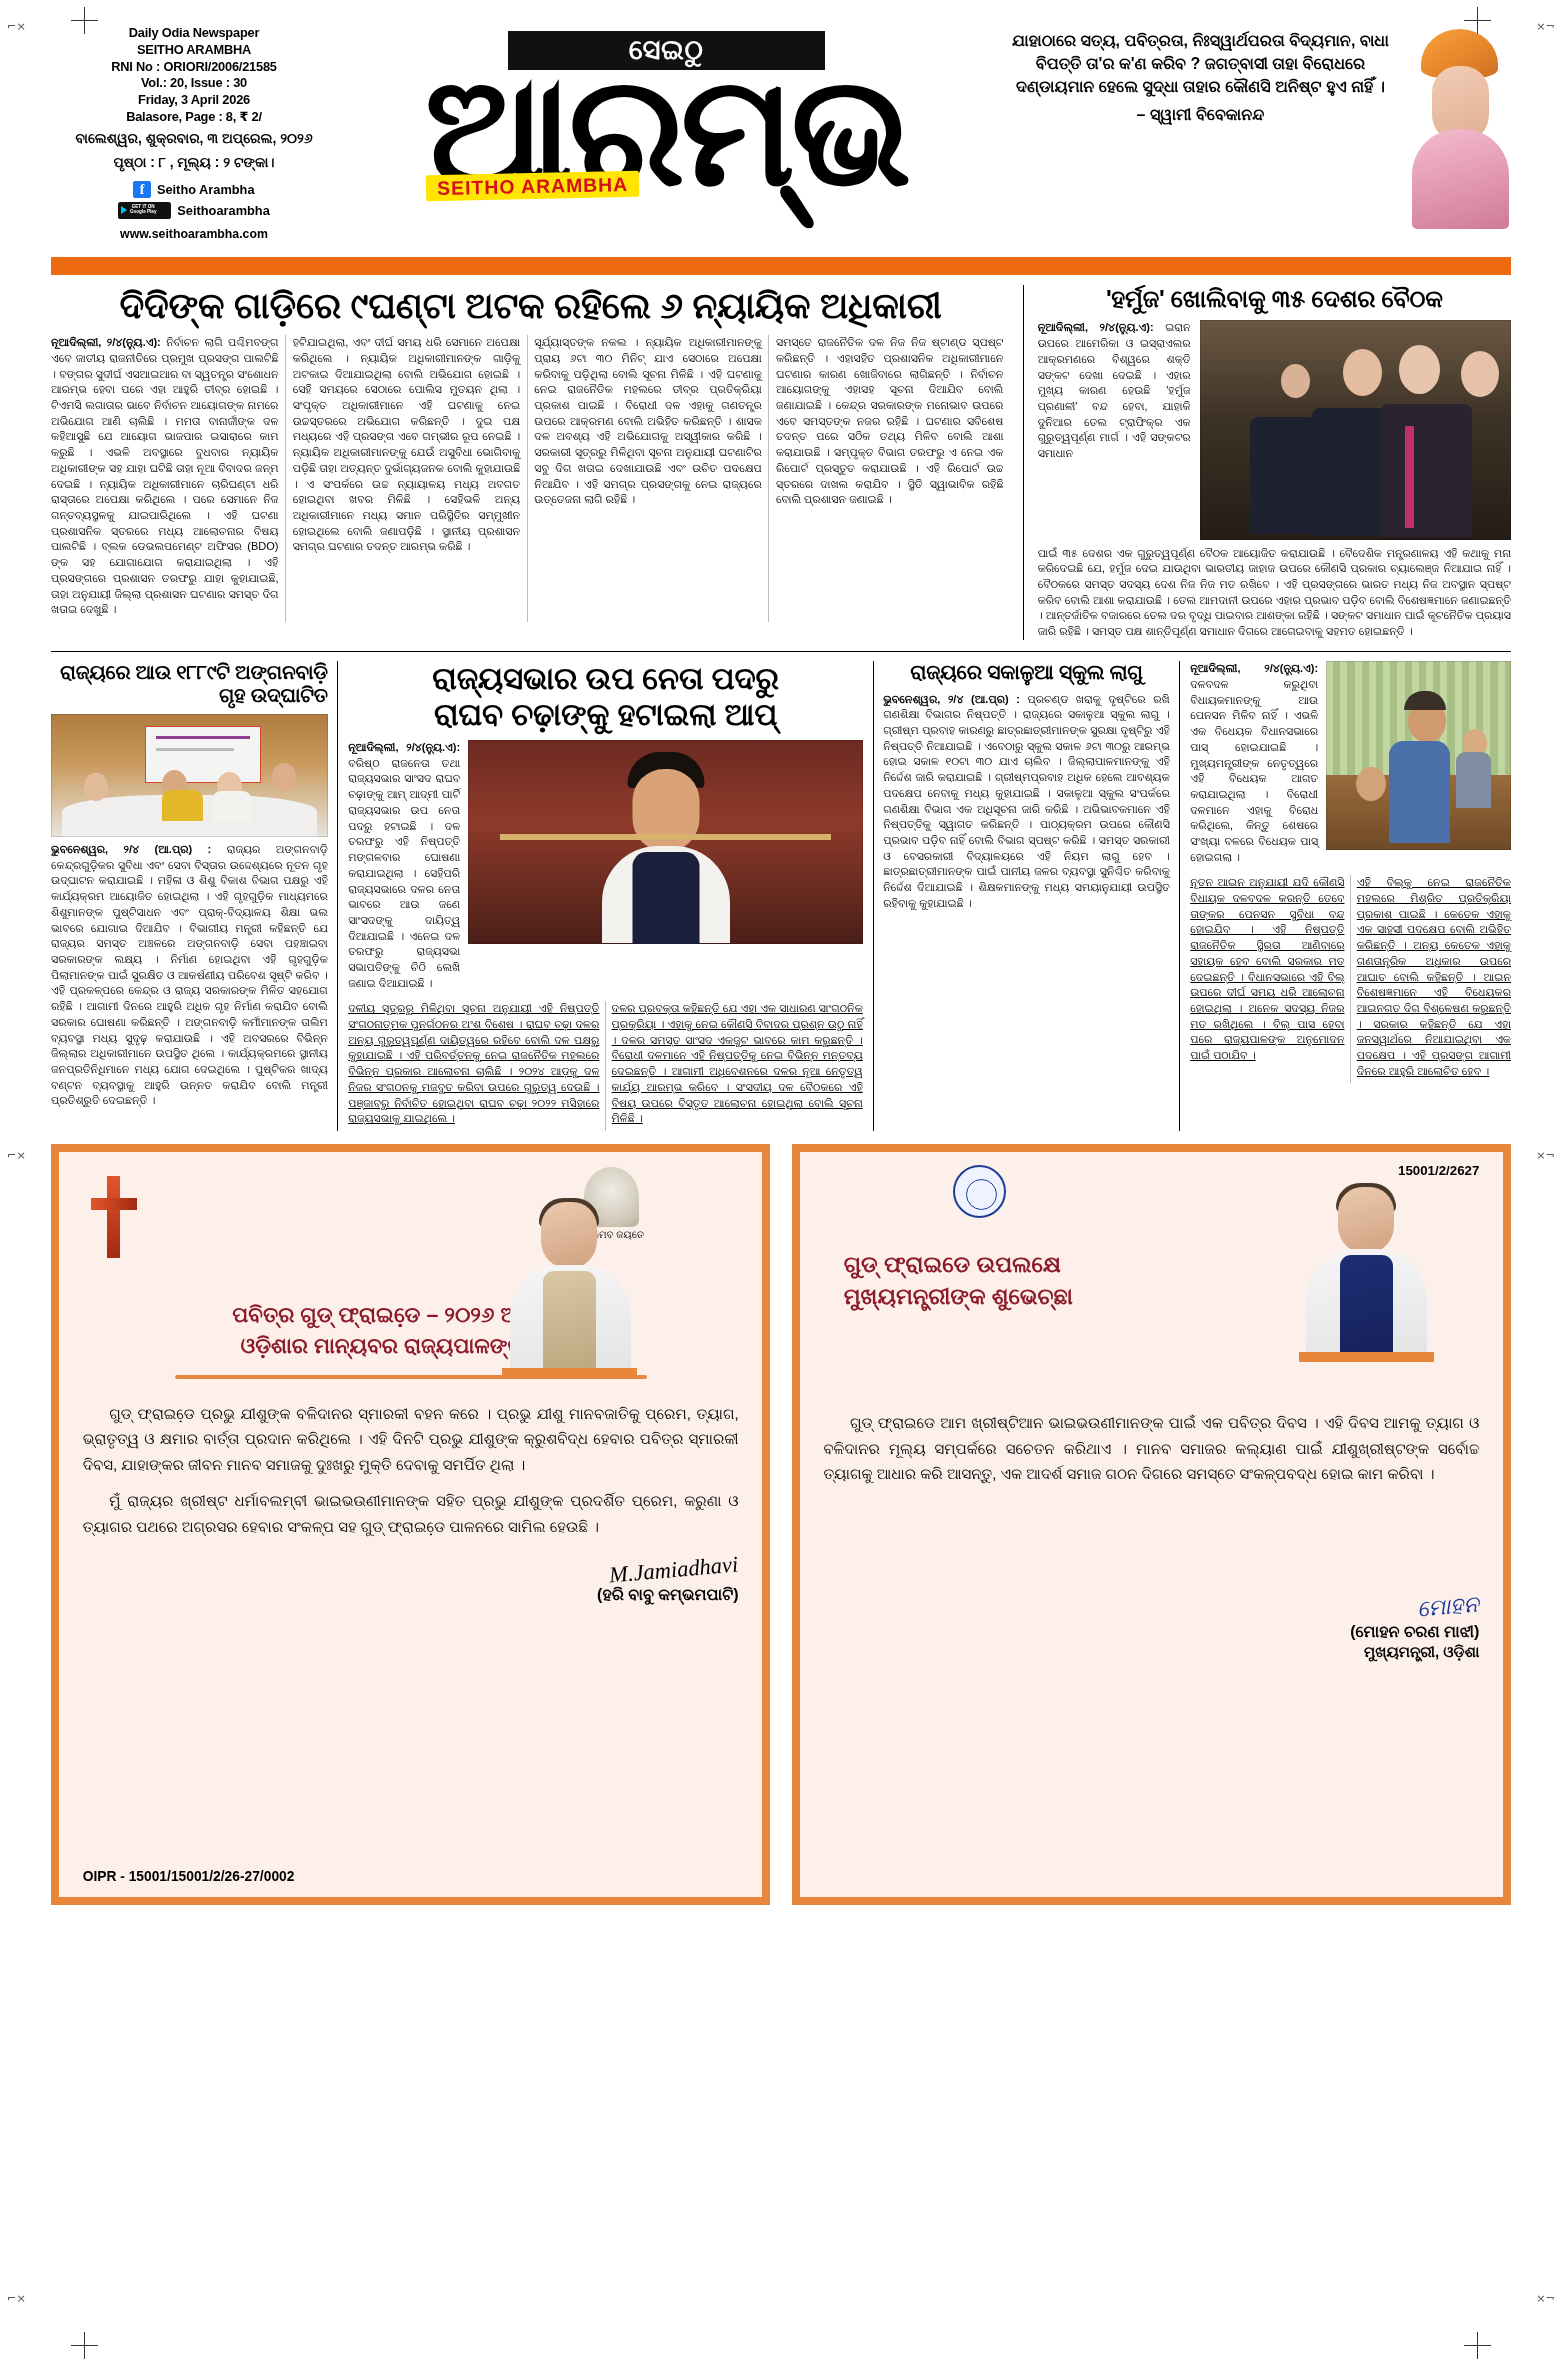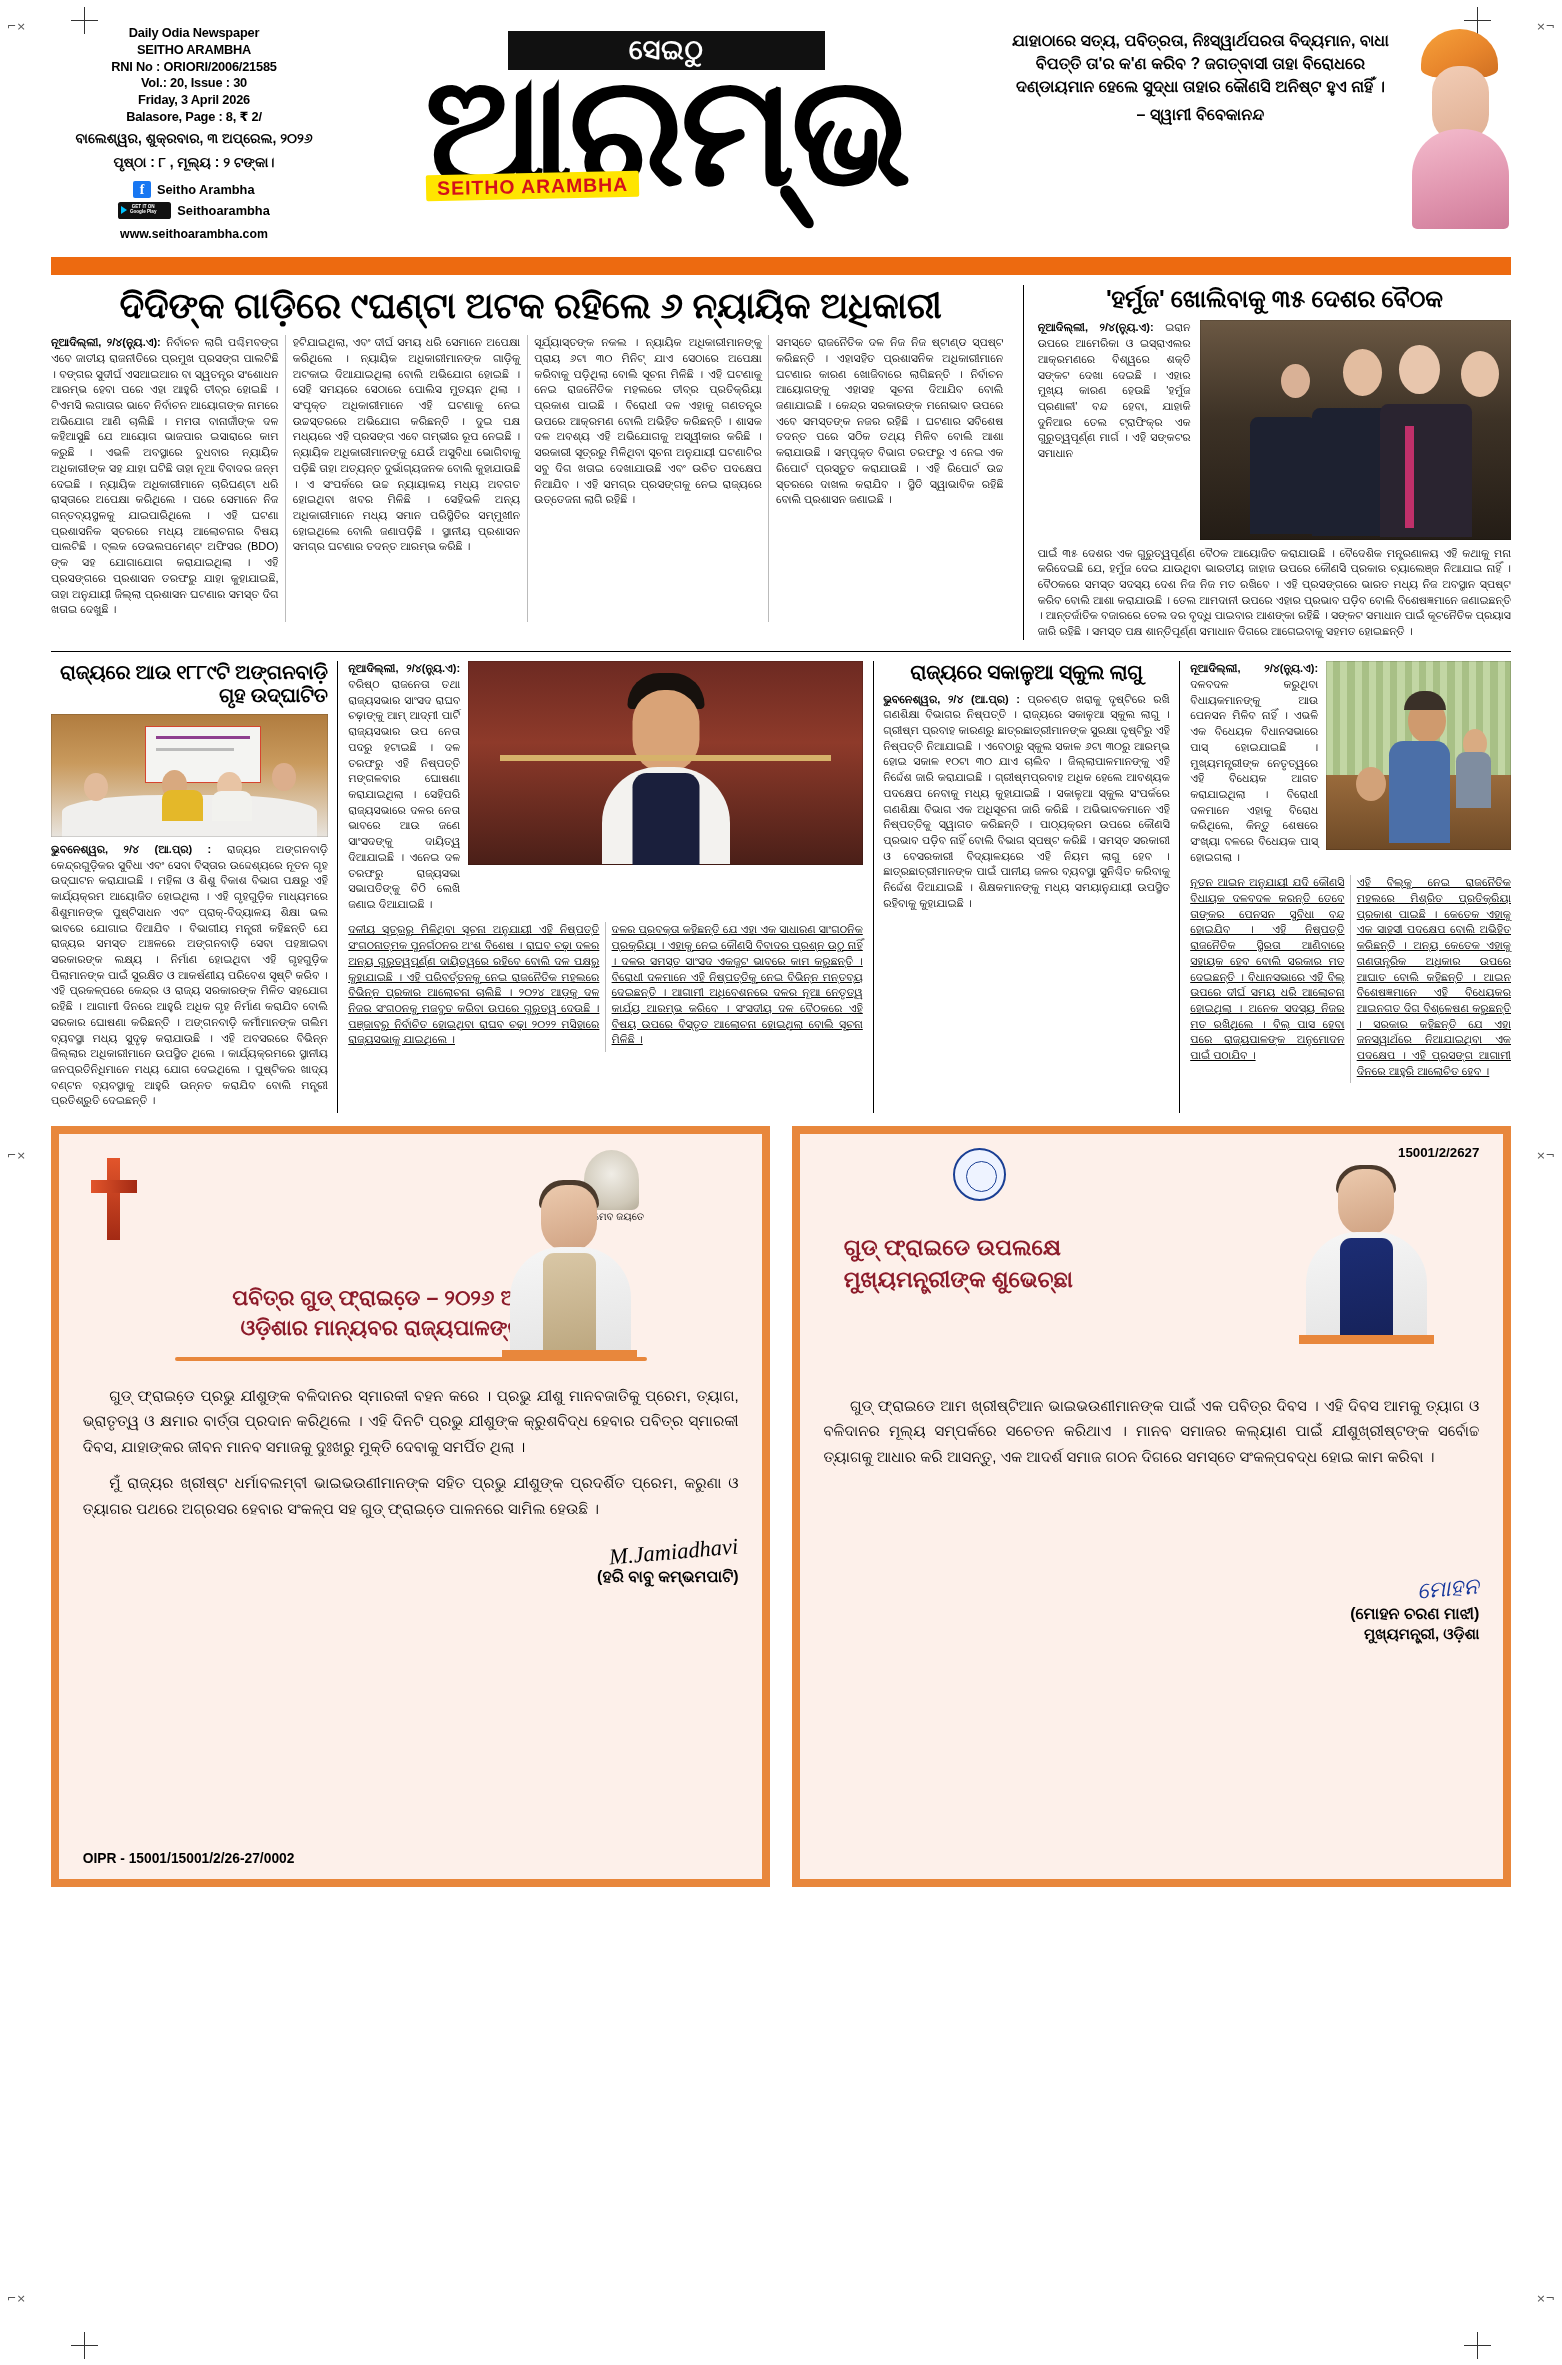--- a/index.html
+++ b/index.html
@@ -293,20 +293,24 @@
         <span style="position:absolute;left:58%;top:63%;width:40px;height:30px;background:#f2f2ee;border-radius:9.2px 9.2px 0 0;"></span>
         <span style="position:absolute;left:80%;top:40%;width:23.5px;height:27.6px;border-radius:50%;background:#dcae8c;"></span>
       </div>
       <div class="body-txt" style="margin-top:5.1px;">
         <p><b>ଭୁବନେଶ୍ୱର, ୨/୪ (ଆ.ପ୍ର) :</b>
         <span>ରାଜ୍ୟର ଅଙ୍ଗନବାଡ଼ି କେନ୍ଦ୍ରଗୁଡ଼ିକର ସୁବିଧା ଏବଂ ସେବା ବିସ୍ତାର ଉଦ୍ଦେଶ୍ୟରେ ନୂତନ ଗୃହ ଉଦ୍‌ଘାଟନ କରାଯାଇଛି । ମହିଳା ଓ ଶିଶୁ ବିକାଶ ବିଭାଗ ପକ୍ଷରୁ ଏହି କାର୍ଯ୍ୟକ୍ରମ ଆୟୋଜିତ ହୋଇଥିଲା । ଏହି ଗୃହଗୁଡ଼ିକ ମାଧ୍ୟମରେ ଶିଶୁମାନଙ୍କ ପୁଷ୍ଟିସାଧନ ଏବଂ ପ୍ରାକ୍‌-ବିଦ୍ୟାଳୟ ଶିକ୍ଷା ଭଲ ଭାବରେ ଯୋଗାଇ ଦିଆଯିବ । ବିଭାଗୀୟ ମନ୍ତ୍ରୀ କହିଛନ୍ତି ଯେ ରାଜ୍ୟର ସମସ୍ତ ଅଞ୍ଚଳରେ ଅଙ୍ଗନବାଡ଼ି ସେବା ପହଞ୍ଚାଇବା ସରକାରଙ୍କ ଲକ୍ଷ୍ୟ । ନିର୍ମାଣ ହୋଇଥିବା ଏହି ଗୃହଗୁଡ଼ିକ ପିଲାମାନଙ୍କ ପାଇଁ ସୁରକ୍ଷିତ ଓ ଆକର୍ଷଣୀୟ ପରିବେଶ ସୃଷ୍ଟି କରିବ । ଏହି ପ୍ରକଳ୍ପରେ କେନ୍ଦ୍ର ଓ ରାଜ୍ୟ ସରକାରଙ୍କ ମିଳିତ ସହଯୋଗ ରହିଛି । ଆଗାମୀ ଦିନରେ ଆହୁରି ଅଧିକ ଗୃହ ନିର୍ମାଣ କରାଯିବ ବୋଲି ସରକାର ଘୋଷଣା କରିଛନ୍ତି । ଅଙ୍ଗନବାଡ଼ି କର୍ମୀମାନଙ୍କ ତାଲିମ ବ୍ୟବସ୍ଥା ମଧ୍ୟ ସୁଦୃଢ଼ କରାଯାଉଛି । ଏହି ଅବସରରେ ବିଭିନ୍ନ ଜିଲ୍ଲାର ଅଧିକାରୀମାନେ ଉପସ୍ଥିତ ଥିଲେ । କାର୍ଯ୍ୟକ୍ରମରେ ସ୍ଥାନୀୟ ଜନପ୍ରତିନିଧିମାନେ ମଧ୍ୟ ଯୋଗ ଦେଇଥିଲେ । ପୁଷ୍ଟିକର ଖାଦ୍ୟ ବଣ୍ଟନ ବ୍ୟବସ୍ଥାକୁ ଆହୁରି ଉନ୍ନତ କରାଯିବ ବୋଲି ମନ୍ତ୍ରୀ ପ୍ରତିଶ୍ରୁତି ଦେଇଛନ୍ତି ।</span></p>
       </div>
     </div>
 
     <div class="bm-c2">
+      <h2 class="hl hl-s2">
+        <span style="display:block">ରାଜ୍ୟସଭାର ଉପ ନେତା ପଦରୁ</span>
+        <span style="display:block">ରାଘବ ଚଢ଼ାଙ୍କୁ ହଟାଇଲା ଆପ୍‌</span>
+      </h2>
       <div style="display:flex; gap:8.2px;">
         <div class="body-txt" style="width:112px;">
           <p><b>ନୂଆଦିଲ୍ଲୀ, ୨/୪(ନ୍ୟୁ.ଏ):</b>
           <span>ବରିଷ୍ଠ ରାଜନେତା ତଥା ରାଜ୍ୟସଭାର ସାଂସଦ ରାଘବ ଚଢ଼ାଙ୍କୁ ଆମ୍‌ ଆଦ୍‌ମୀ ପାର୍ଟି ରାଜ୍ୟସଭାର ଉପ ନେତା ପଦରୁ ହଟାଇଛି । ଦଳ ତରଫରୁ ଏହି ନିଷ୍ପତ୍ତି ମଙ୍ଗଳବାର ଘୋଷଣା କରାଯାଇଥିଲା । ସେହିପରି ରାଜ୍ୟସଭାରେ ଦଳର ନେତା ଭାବରେ ଆଉ ଜଣେ ସାଂସଦଙ୍କୁ ଦାୟିତ୍ୱ ଦିଆଯାଇଛି । ଏନେଇ ଦଳ ତରଫରୁ ରାଜ୍ୟସଭା ସଭାପତିଙ୍କୁ ଚିଠି ଲେଖି ଜଣାଇ ଦିଆଯାଇଛି ।</span></p>
         </div>
         <div class="photo ph-rs" style="flex:1; height:204px;">
           <span style="position:absolute;left:50%;top:6%;transform:translateX(-50%);width:77px;height:36px;background:#17110d;border-radius:39px 39px 5.1px 5.1px;"></span>
           <span style="position:absolute;left:50%;top:14%;transform:translateX(-50%);width:67px;height:83px;background:#d9a377;border-radius:32px 32px 34px 34px;"></span>
           <span style="position:absolute;left:50%;top:52%;transform:translateX(-50%);width:128px;height:97px;background:#f3f2ef;border-radius:56px 56px 0 0;"></span>
           <span style="position:absolute;left:50%;top:55%;transform:translateX(-50%);width:67px;height:92px;background:#1a1f3c;border-radius:14.3px 14.3px 0 0;"></span>

